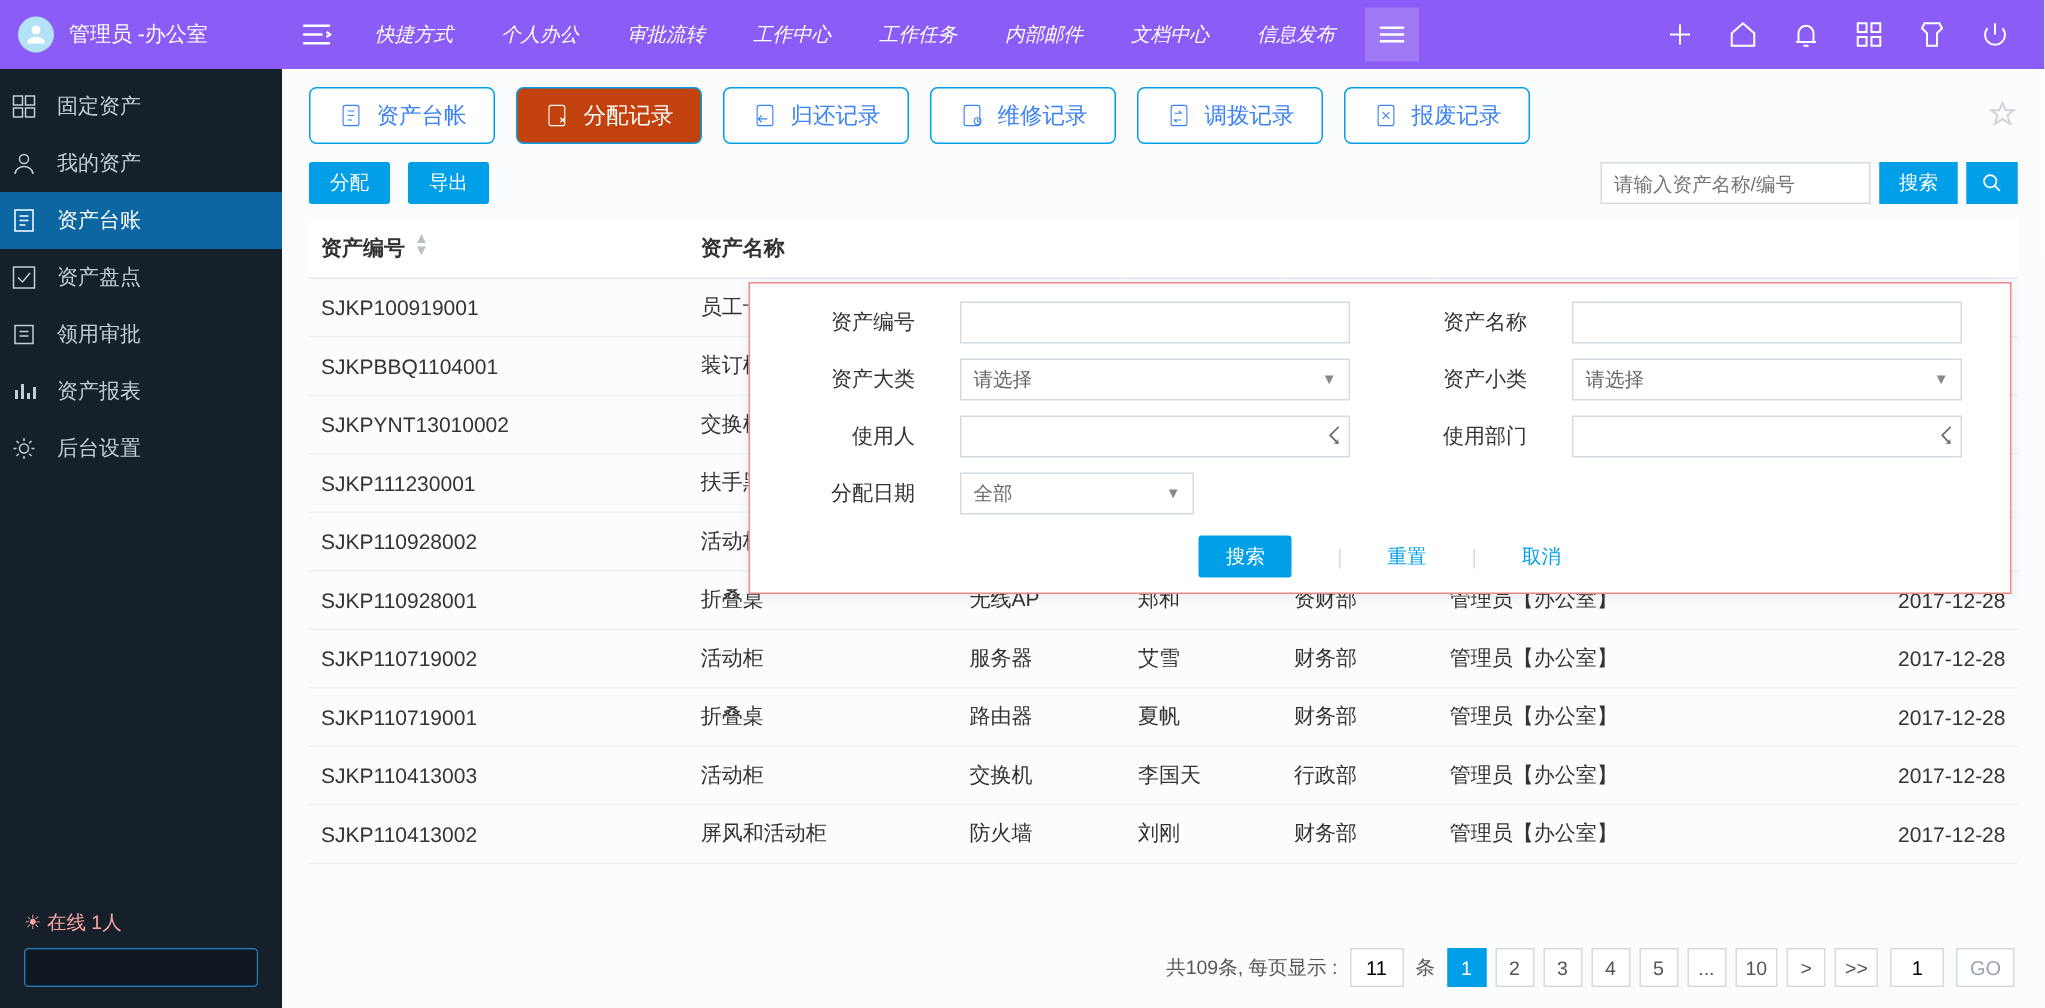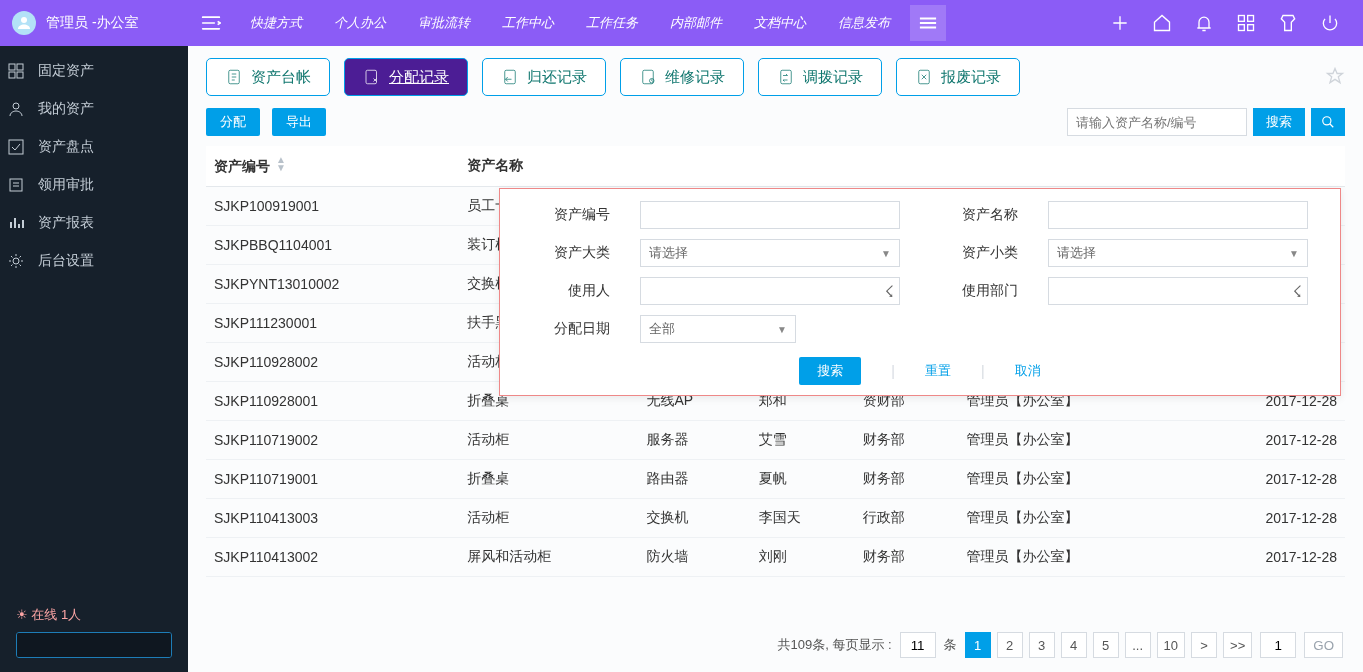--- a/index.html
+++ b/index.html
@@ -31,22 +31,22 @@
 .smi { display: flex; align-items: center; height: 38px; padding: 0 8px; cursor: pointer; gap: 14px; font-size: 14px; white-space: nowrap; }
 .smi svg { width: 16px; height: 16px; flex: 0 0 16px; }
 .smi.active { background: #0b66a1; color: #fff; }
 .sidebar-bottom { padding: 10px 16px 14px; color: #7f8a95; font-size: 13px; }
 .side-search-wrap { margin-top: 8px; display: flex; border: 1px solid #1d7db7; border-radius: 3px; overflow: hidden; height: 26px; }
 .side-search { flex: 1; background: #0f1720; border: none; outline: none; color: #cfd6dd; padding: 0 8px; font-size: 13px; }
 
 
 .main { flex: 1; display: flex; flex-direction: column; min-width: 0; position: relative; background: #fbfcfd; }
 .tabs-row { padding: 12px 18px 0; display: flex; gap: 14px; align-items: center; }
-.tab-btn { display: flex; align-items: center; gap: 8px; height: 38px; padding: 0 18px; border: 1px solid #009fe8; color: #0f766e; border-radius: 5px; background: #fff; cursor: pointer; font-size: 15px; }
-.tab-btn.active { background: #4c1d95; color: #fff; text-decoration: underline; }
+.tab-btn { display: flex; align-items: center; gap: 8px; height: 38px; padding: 0 18px; border: 1px solid #009fe8; color: #3b82f6; border-radius: 5px; background: #fff; cursor: pointer; font-size: 15px; }
+.tab-btn.active { background: #c2410c; color: #fff; }
 .tab-btn svg { width: 18px; height: 18px; }
 .star-fav { margin-left: auto; color: #ccc; cursor: pointer; }
 .star-fav svg { width: 20px; height: 20px; fill: none; stroke: #cfd4da; stroke-width:1.6; }
 
 .action-row { display: flex; align-items: center; padding: 12px 18px 10px; gap: 12px; }
 .mini-btn { background: #009fe8; color: #fff; border: none; height: 28px; padding: 0 14px; border-radius: 2px; cursor: pointer; font-size: 13px; }
 .spacer { flex: 1; }
 .search-input { width: 180px; height: 28px; border: 1px solid #d6dbe1; padding: 0 8px; font-size: 13px; outline: none; }
 .search-submit { height: 28px; padding: 0 12px; border: 1px solid #009fe8; background: #009fe8; color: #fff; cursor: pointer; font-size: 13px; border-radius: 0; }
 .search-adv { width: 34px; height: 28px; border: 1px solid #009fe8; background: #009fe8; color: #fff; display: flex; align-items: center; justify-content: center; cursor: pointer; }
@@ -170,20 +170,27 @@
             <rect x="9" y="9" width="6" height="6" fill="none" stroke="#c4cdd6"></rect>
           </svg>
         <span>固定资产</span>
       </div>
       <div class="smi">
         <svg viewBox="0 0 16 16">
             <circle cx="8" cy="5" r="3" fill="none" stroke="#c4cdd6"></circle>
             <path d="M2 15c0-3 3-5 6-5s6 2 6 5" fill="none" stroke="#c4cdd6"></path>
           </svg>
         <span>我的资产</span>
+      </div>
+      <div class="smi active">
+        <svg viewBox="0 0 16 16">
+            <rect x="2" y="1" width="12" height="14" fill="none" stroke="#fff"></rect>
+            <path d="M5 5h6M5 8h6M5 11h4" stroke="#fff"></path>
+          </svg>
+        <span>资产台账</span>
       </div>
       <div class="smi">
         <svg viewBox="0 0 16 16">
             <rect x="1" y="1" width="14" height="14" fill="none" stroke="#c4cdd6"></rect>
             <path d="M4 8l3 3 5-6" fill="none" stroke="#c4cdd6"></path>
           </svg>
         <span>资产盘点</span>
       </div>
       <div class="smi">
         <svg viewBox="0 0 16 16">

